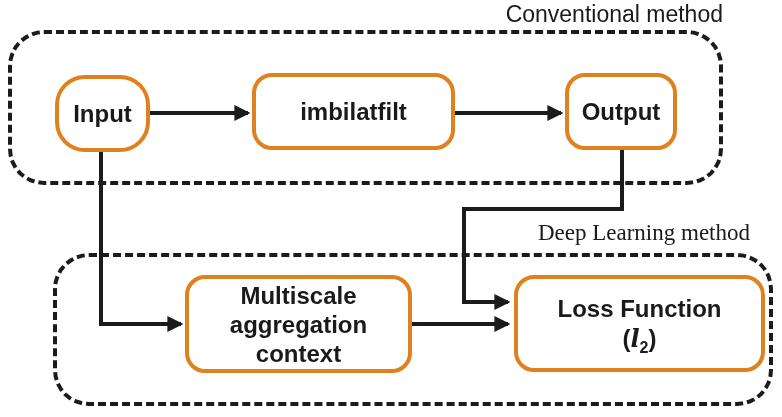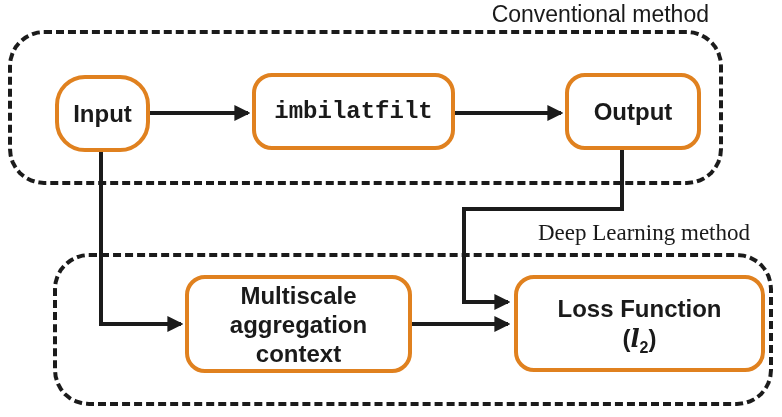--- a/index.html
+++ b/index.html
@@ -33,21 +33,21 @@
   .region-deep         { left: 53px; top: 253px; width: 720px; height: 153px; }
 
   .region-label {
     position: absolute;
     font-size: 23px;
     line-height: 28px;
     color: var(--text);
     white-space: nowrap;
     z-index: 3;
   }
-  .label-conventional { right: 73px; top: 0px; }
+  .label-conventional { right: 59px; top: 0px; }
   .label-deep         { right: 32px; top: 219px; font-family: Liberation Serif, serif; }
 
   
   .connectors {
     position: absolute;
     left: 0; top: 0;
     width: 782px; height: 417px;
     z-index: 2;
   }
   .arrow {
@@ -69,22 +69,22 @@
     align-items: center;
     justify-content: center;
     text-align: center;
     font-weight: bold;
     font-size: 24px;
     line-height: 30px;
     color: var(--text);
     z-index: 3;
   }
   .node-input       { left: 55px;  top: 75px;  width: 95px;  height: 77px; border-radius: 30px; }
-  .node-imbilatfilt { left: 252px; top: 73px;  width: 203px; height: 77px; font-family: Liberation Mono, monospace; }
-  .node-output      { left: 565px; top: 73px;  width: 136px; height: 77px; }
+  .node-imbilatfilt { left: 252px; top: 73px;  width: 203px; height: 77px; }
+  .node-output      { left: 565px; top: 73px;  width: 112px; height: 77px; }
   .node-multiscale  { left: 185px; top: 275px; width: 227px; height: 98px; line-height: 29px; }
   .node-loss        { left: 514px; top: 275px; width: 251px; height: 97px; }
 
   .math-symbol {
     font-family: "DejaVu Serif", serif;
     font-style: italic;
     font-weight: bold;
   }
   .node-loss sub {
     font-size: 16px;

